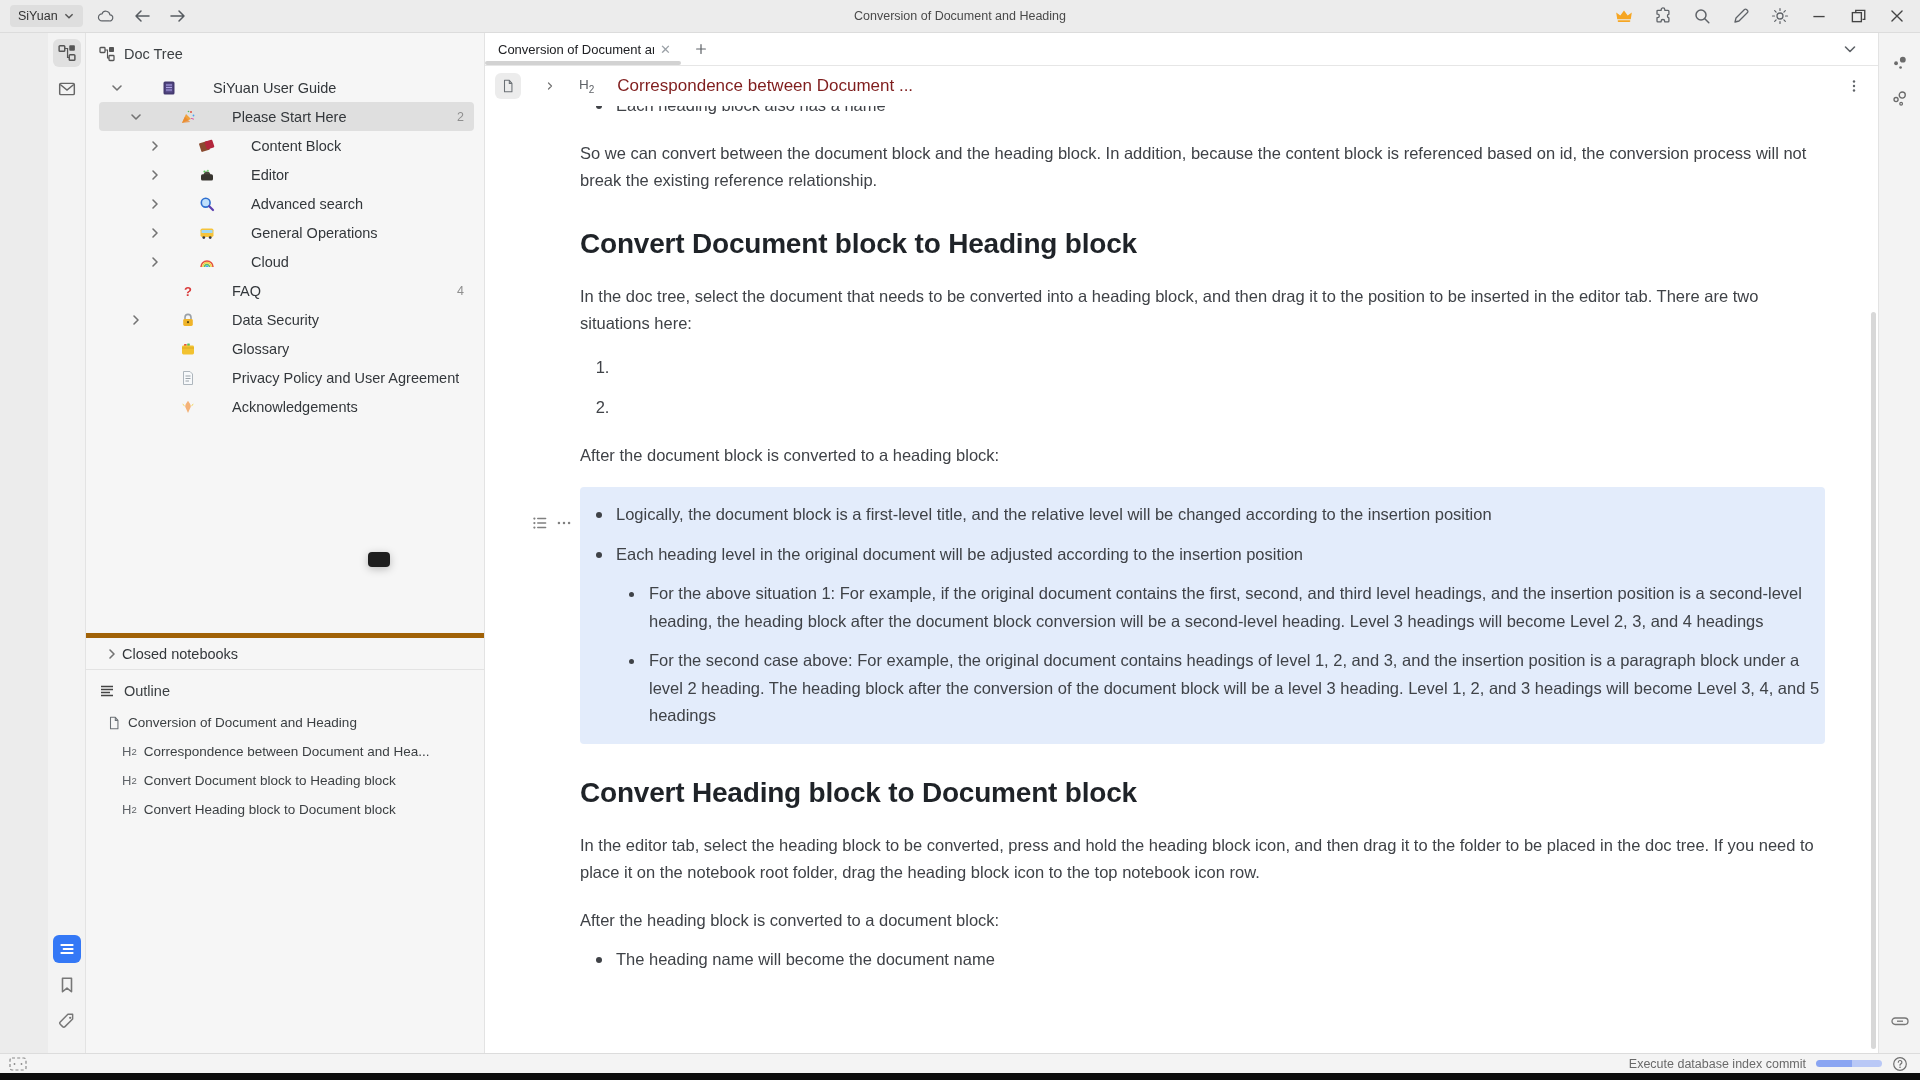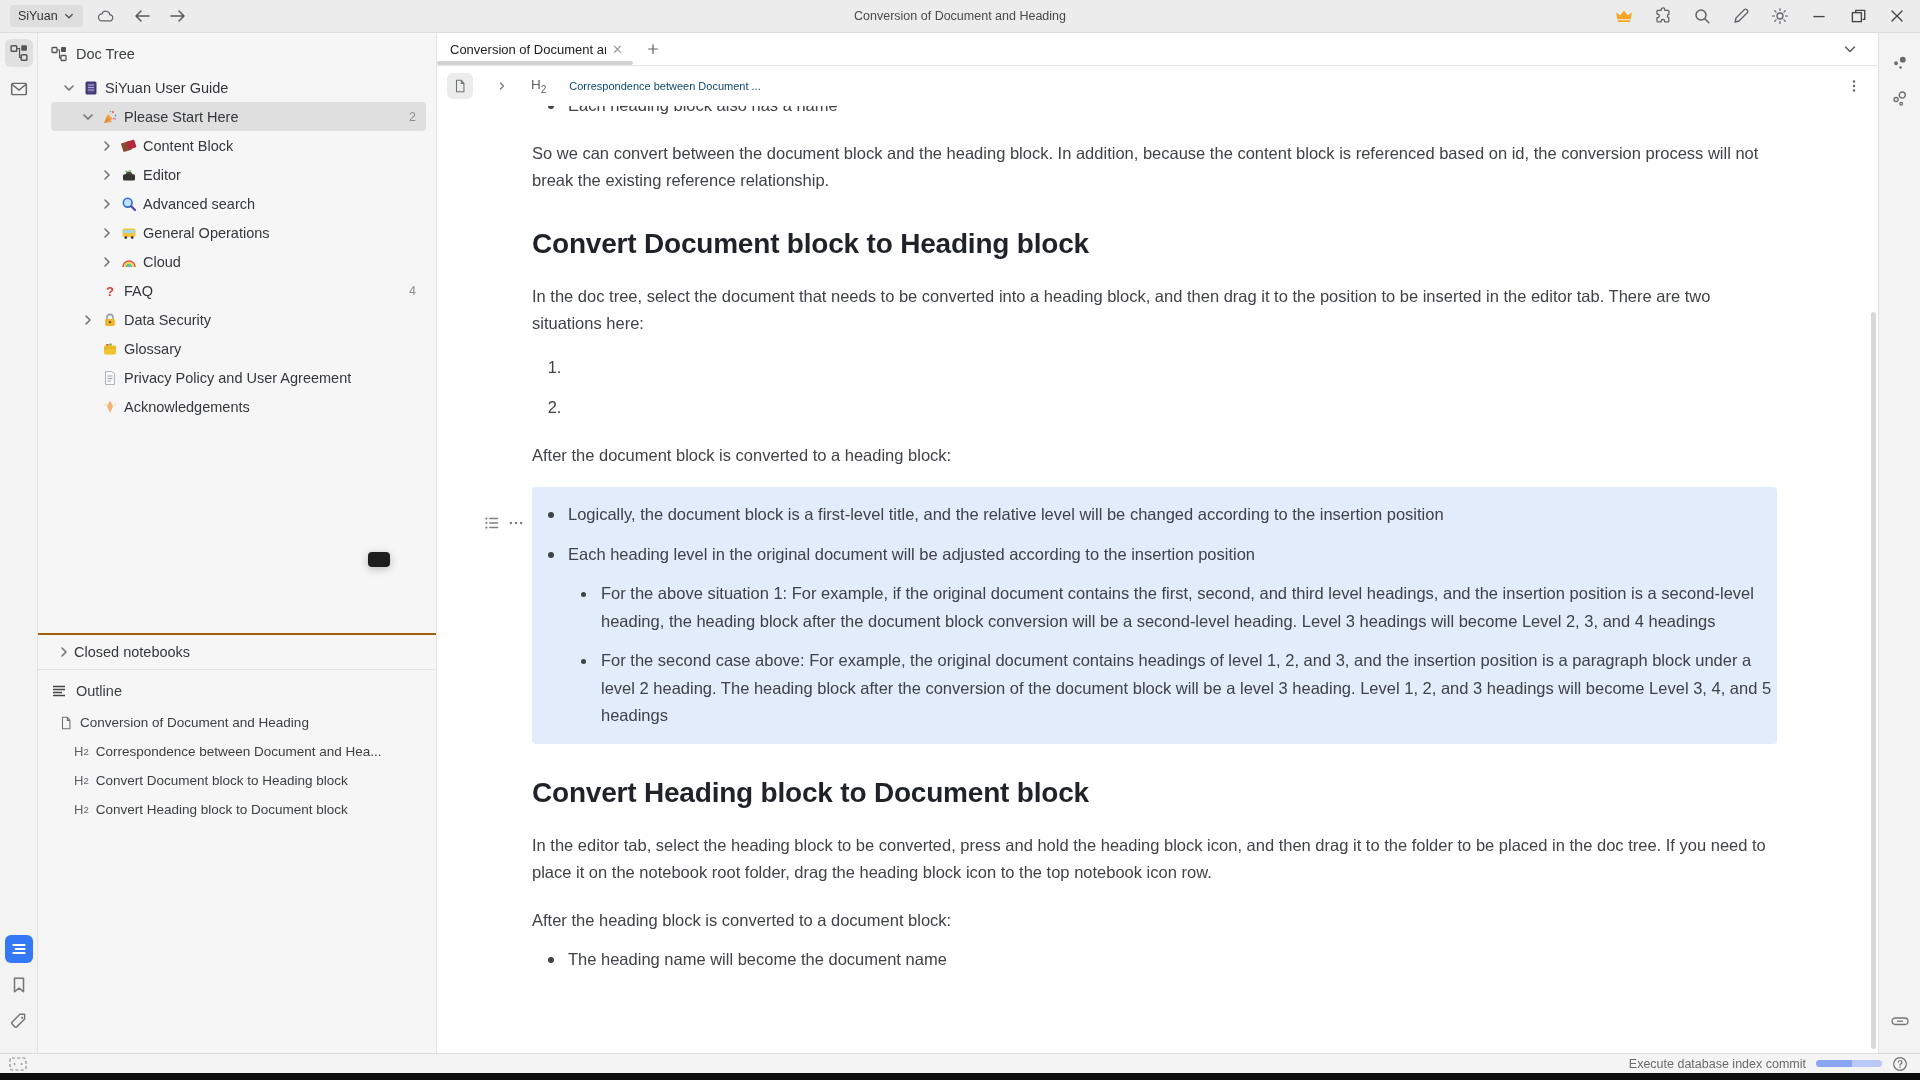--- a/index.html
+++ b/index.html
@@ -16,46 +16,46 @@
   .tb-title { position:absolute; left:0; right:0; text-align:center; font-size:12.5px; color:#4a4a4a; pointer-events:none; }
   .tb-right { margin-left:auto; display:flex; align-items:center; gap:13px; z-index:2; }
   .tb-btn { width:26px; height:24px; display:flex; align-items:center; justify-content:center; border-radius:4px; }
   .icon12 { width:12px; height:12px; display:inline-flex; }
   .icon14 { width:14px; height:14px; display:inline-flex; }
   .icon16 { width:16px; height:16px; display:inline-flex; }
   .icon18 { width:18px; height:18px; display:inline-flex; }
   .icon12 svg,.icon14 svg,.icon16 svg,.icon18 svg,.icon20 svg { width:100%; height:100%; }
 
   
-  .workspace { position:absolute; top:33px; left:0; right:0; height:1020px; display:flex; }
+  .workspace { position:absolute; top:33px; left:0; right:0; height:1020px; display:flex;padding-left:48px; }
 
   .dock-left { width:38px; background:#f3f3f3; border-right:1px solid #e3e3e3; display:flex; flex-direction:column;
     align-items:center; padding-top:6px; }
   .dock-right { width:42px; background:#f3f3f3; border-left:1px solid #e3e3e3; display:flex; flex-direction:column;
     align-items:center; padding-top:16px; }
   .dock-bottom { margin-top:auto; margin-bottom:10px; display:flex; flex-direction:column; align-items:center; }
   .dock-btn { width:28px; height:28px; border-radius:6px; display:flex; align-items:center; justify-content:center; margin-bottom:8px; }
   .dock-btn.active { background:#e0e0e0; }
   .dock-btn.active-blue { background:#3478f6; }
 
   
   .sidebar { width:399px; background:#f6f6f6; border-right:1px solid #e3e3e3; display:flex; flex-direction:column; }
   .doc-tree-section { height:600px; display:flex; flex-direction:column; }
   .panel-header { height:36px; flex:none; display:flex; align-items:center; gap:9px; padding:6px 0 0 13px;
     font-size:14.5px; color:#3c4043; }
   .tree { flex:1; overflow:hidden; padding-top:4px; }
-  .tree-row { display:flex; align-items:center; height:29px; margin:0 10px 0 13px; border-radius:4px; }
+  .tree-row { display:flex; align-items:center; height:29px; margin:0 10px 0 13px; border-radius:4px;gap:30px; }
   .tree-row.selected { background:#dfdfdf;align-items:center; }
   .chevron { width:16px; height:16px; flex:none; margin-right:6px; display:inline-flex; }
   .tree-icon { flex:none; margin-right:6px; }
   .tree-label { font-size:14.5px; color:#33373b; white-space:nowrap; overflow:hidden; }
   .badge { margin-left:auto; padding-right:10px; font-size:12.5px; color:#8f8f8f; }
   .badge:empty { display:none; }
 
-  .closed-notebooks { height:36px; flex:none; border-top:2px solid #a16207; display:flex; align-items:center;
+  .closed-notebooks { height:36px; flex:none; border-top:5px solid #a16207; display:flex; align-items:center;
     padding-left:18px; font-size:14.5px; color:#33373b; }
   .closed-notebooks .chevron { margin-right:2px; }
 
   .outline-section { flex:1; border-top:1px solid #e3e3e3; display:flex; flex-direction:column; }
   .outline-list { padding-top:2px; }
   .outline-row { display:flex; align-items:center; height:29px; padding-left:21px; }
   .outline-marker { flex:none; margin-right:7px; display:inline-flex; align-items:center; color:#5f6368; font-size:13px; }
   .outline-marker.h2 { margin-left:15px; }
   .outline-marker sub { font-size:9.5px; }
   .outline-label { font-size:13.5px; color:#3c4043; white-space:nowrap; overflow:hidden; max-width:330px; }
@@ -65,21 +65,21 @@
   .tabbar { height:33px; flex:none; display:flex; align-items:stretch; border-bottom:1px solid #e6e6e6; }
   .tab { width:196px; flex:none; display:flex; align-items:center; padding:0 10px 0 13px; position:relative; }
   .tab::after { content:""; position:absolute; left:0; right:0; bottom:0; height:4px; background:#d2d2d2; border-radius:2px; }
   .tab-label { flex:1; font-size:13px; color:#202124; white-space:nowrap; overflow:hidden; }
   .tab-close { flex:none; margin-left:6px; color:#9aa0a6; font-size:13px; }
   .tab-add { width:40px; display:flex; align-items:center; justify-content:center; }
   .tabbar-end { margin-left:auto; display:flex; align-items:center; padding-right:20px; }
 
   .breadcrumb { height:40px; flex:none; display:flex; align-items:center; gap:23px; padding:0 16px 0 10px; }
   .crumb-doc-btn { width:26px; height:26px; border-radius:6px; background:#ececec; display:flex; align-items:center; justify-content:center; }
-  .crumb-text { color:#0c4a6e; font-size:11px; white-space:nowrap; }
+  .crumb-text { color:#7f1d1d; font-size:17px; white-space:nowrap; }
   .crumb-h2 { color:#5f6368; font-size:13.5px; }
   .crumb-h2 sub { font-size:10px; }
   .crumb-more { margin-left:auto; }
 
   .editor { flex:1; position:relative; overflow:hidden; }
   .doc { width:1245px; margin:-14px 0 0 95px; font-size:16.5px; line-height:27.5px; color:#3f4247; }
   .doc p { margin-top:20px; }
   .doc h2 { margin-top:30px; font-size:28px; line-height:38px; color:#1f2328; letter-spacing:-0.2px; }
   .doc ol { margin-top:16px; padding-left:34px; }
   .doc ol li { margin-top:13px; padding-left:2px; }

